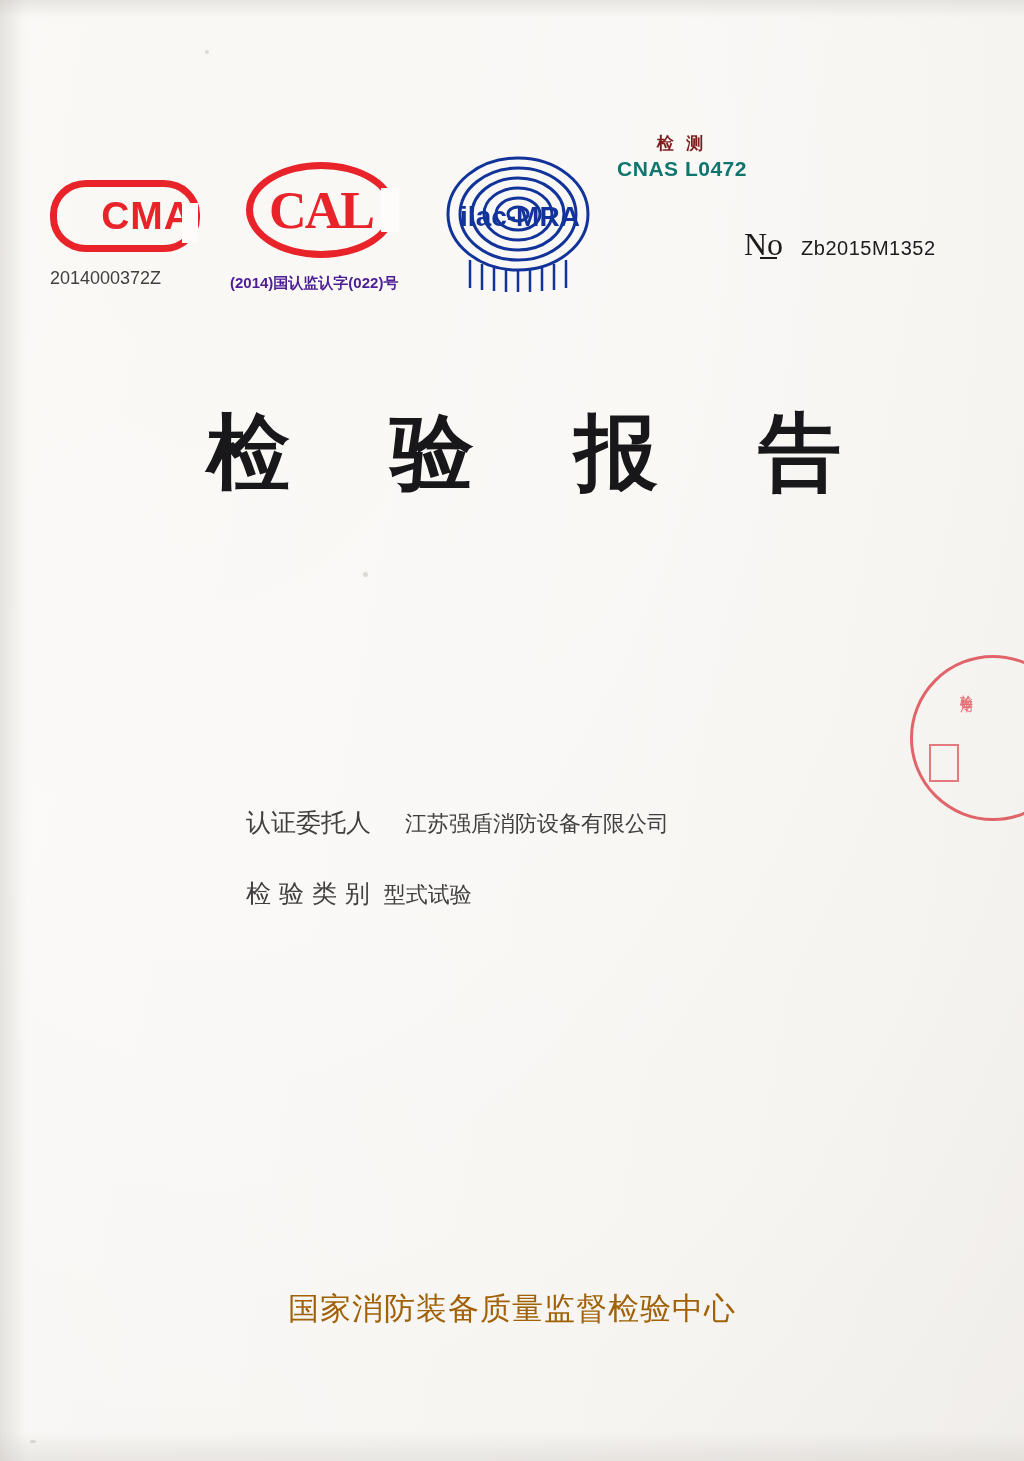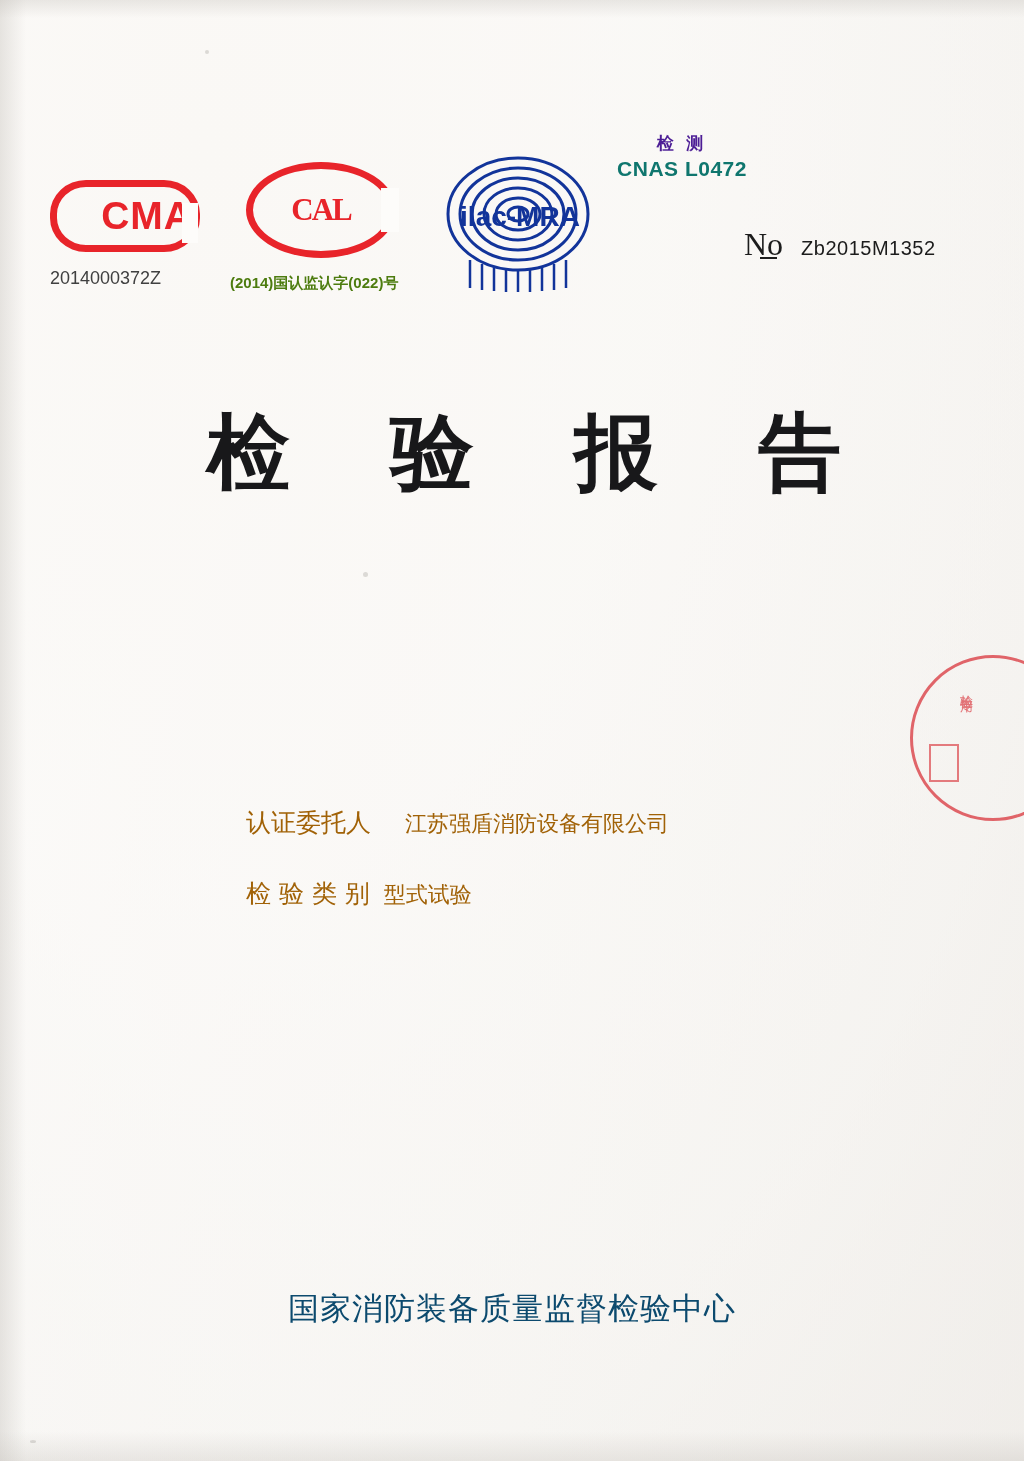--- a/index.html
+++ b/index.html
@@ -120,27 +120,27 @@
     height: 44px;
     background: #fdfcfa;
   }
   .cal-letters {
     position: absolute;
     left: 0; right: 0; top: 50%;
     transform: translateY(-50%);
     text-align: center;
     color: #e8242a;
     font-weight: bold;
-    font-size: 31px;
+    font-size: 52px;
     font-family: "Liberation Serif", serif;
     letter-spacing: -2px;
   }
   .cal-code {
     margin-top: 16px;
-    color: #4d7c0f;
+    color: #4c1d95;
     font-weight: bold;
     font-size: 15px;
     white-space: nowrap;
   }
 
   
   .ilac {
     position: absolute;
     left: 396px;
     top: 10px;
@@ -155,21 +155,21 @@
     left: 558px;
     top: 12px;
     width: 160px;
   }
   .cnas-mark {
     position: relative;
     width: 160px;
     height: 115px;
   }
   .cnas-sub {
-    color: #4c1d95;
+    color: #7f1d1d;
     font-size: 17px;
     font-weight: bold;
     text-align: center;
     letter-spacing: 4px;
     margin-top: -18px;
   }
   .cnas-code {
     color: #0f766e;
     font-size: 21px;
     font-weight: bold;
@@ -228,21 +228,21 @@
     position: absolute;
     top: 806px;
     left: 246px;
     width: 720px;
   }
   .field-row {
     display: flex;
     align-items: baseline;
     margin-bottom: 38px;
     font-size: 25px;
-    color: #a16207;
+    color: #404040;
   }
   .field-label {
     font-family: "DejaVu Sans", sans-serif;
     font-size: 25px;
     white-space: nowrap;
   }
   .field-value {
     font-family: Liberation Mono, monospace;
     font-size: 22px;
     white-space: nowrap;
@@ -258,21 +258,21 @@
   
   .footer-org {
     position: absolute;
     top: 1288px;
     left: 0;
     width: 100%;
     text-align: center;
     font-family: "DejaVu Sans", sans-serif;
     font-size: 31px;
     letter-spacing: 1px;
-    color: #0c4a6e;
+    color: #a16207;
   }
 
   
   .stamp {
     position: absolute;
     right: -52px;
     top: 655px;
     width: 160px;
     height: 160px;
     border: 3px solid #d9353c;

